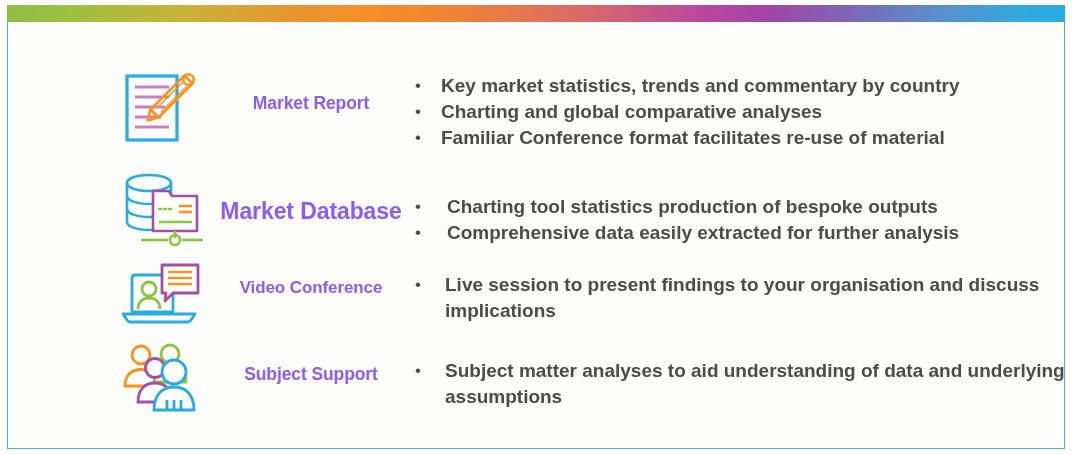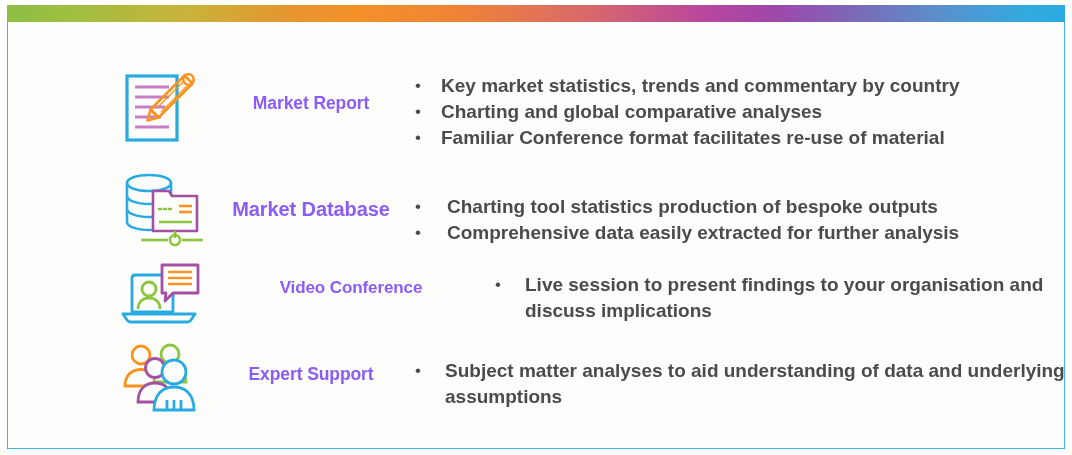--- a/index.html
+++ b/index.html
@@ -119,38 +119,38 @@
     line-height: 1.5;
   }
   .bullet-text {
     flex: 1 1 auto;
     font-weight: bold;
   }
 
   
   #row-market-report       { margin-bottom: 18px; }
   #row-market-database     { margin-bottom: 14px; }
-  #row-video-conference    { margin-bottom: 12px; gap: 40px; }
+  #row-video-conference    { margin-bottom: 12px; }
   #row-expert-support      { margin-bottom: 0; }
 
   #row-market-report .row-label      { padding-top: 27px; }
   #row-market-database .row-label    { padding-top: 28px; }
   #row-video-conference .row-label   { padding-top: 16px; }
   #row-expert-support .row-label     { padding-top: 22px; }
 
   #row-market-report .row-bullets    { padding-top: 7px; }
   #row-market-database .row-bullets  { padding-top: 24px; }
   #row-video-conference .row-bullets { padding-top: 10px; }
   #row-expert-support .row-bullets   { padding-top: 16px; }
 
   #row-market-database .bullet-dot   { width: 32px; }
   #row-video-conference .bullet-dot  { width: 30px; }
   #row-expert-support .bullet-dot    { width: 30px; }
 
-  #row-market-database .row-label    { font-size: 20px; }
+  #row-market-database .row-label    { font-size: 23px; }
   #row-video-conference .row-label   { font-size: 17px; }
 
   svg { display: block; }
 </style>
 </head>
 <body>
 
 <div id="slide">
 
   <div id="frame"></div>
@@ -325,21 +325,21 @@
               <circle cx="61" cy="30" r="12"></circle>
               <path d="M41 68 C41 52 50 45 61 45 C72 45 81 52 81 68 Z"></path>
               <line x1="54" y1="58" x2="54" y2="68"></line>
               <line x1="61" y1="58" x2="61" y2="68"></line>
               <line x1="68" y1="58" x2="68" y2="68"></line>
             </g>
           </svg>
         </span>
       </div>
 
-      <div class="row-label">Expert Support</div>
+      <div class="row-label">Subject Support</div>
 
       <div class="row-bullets">
         <div class="bullet">
           <span class="bullet-dot">•</span>
           <span class="bullet-text">Subject matter analyses to aid understanding of data and underlying assumptions</span>
         </div>
       </div>
     </div>
 
   </div>

